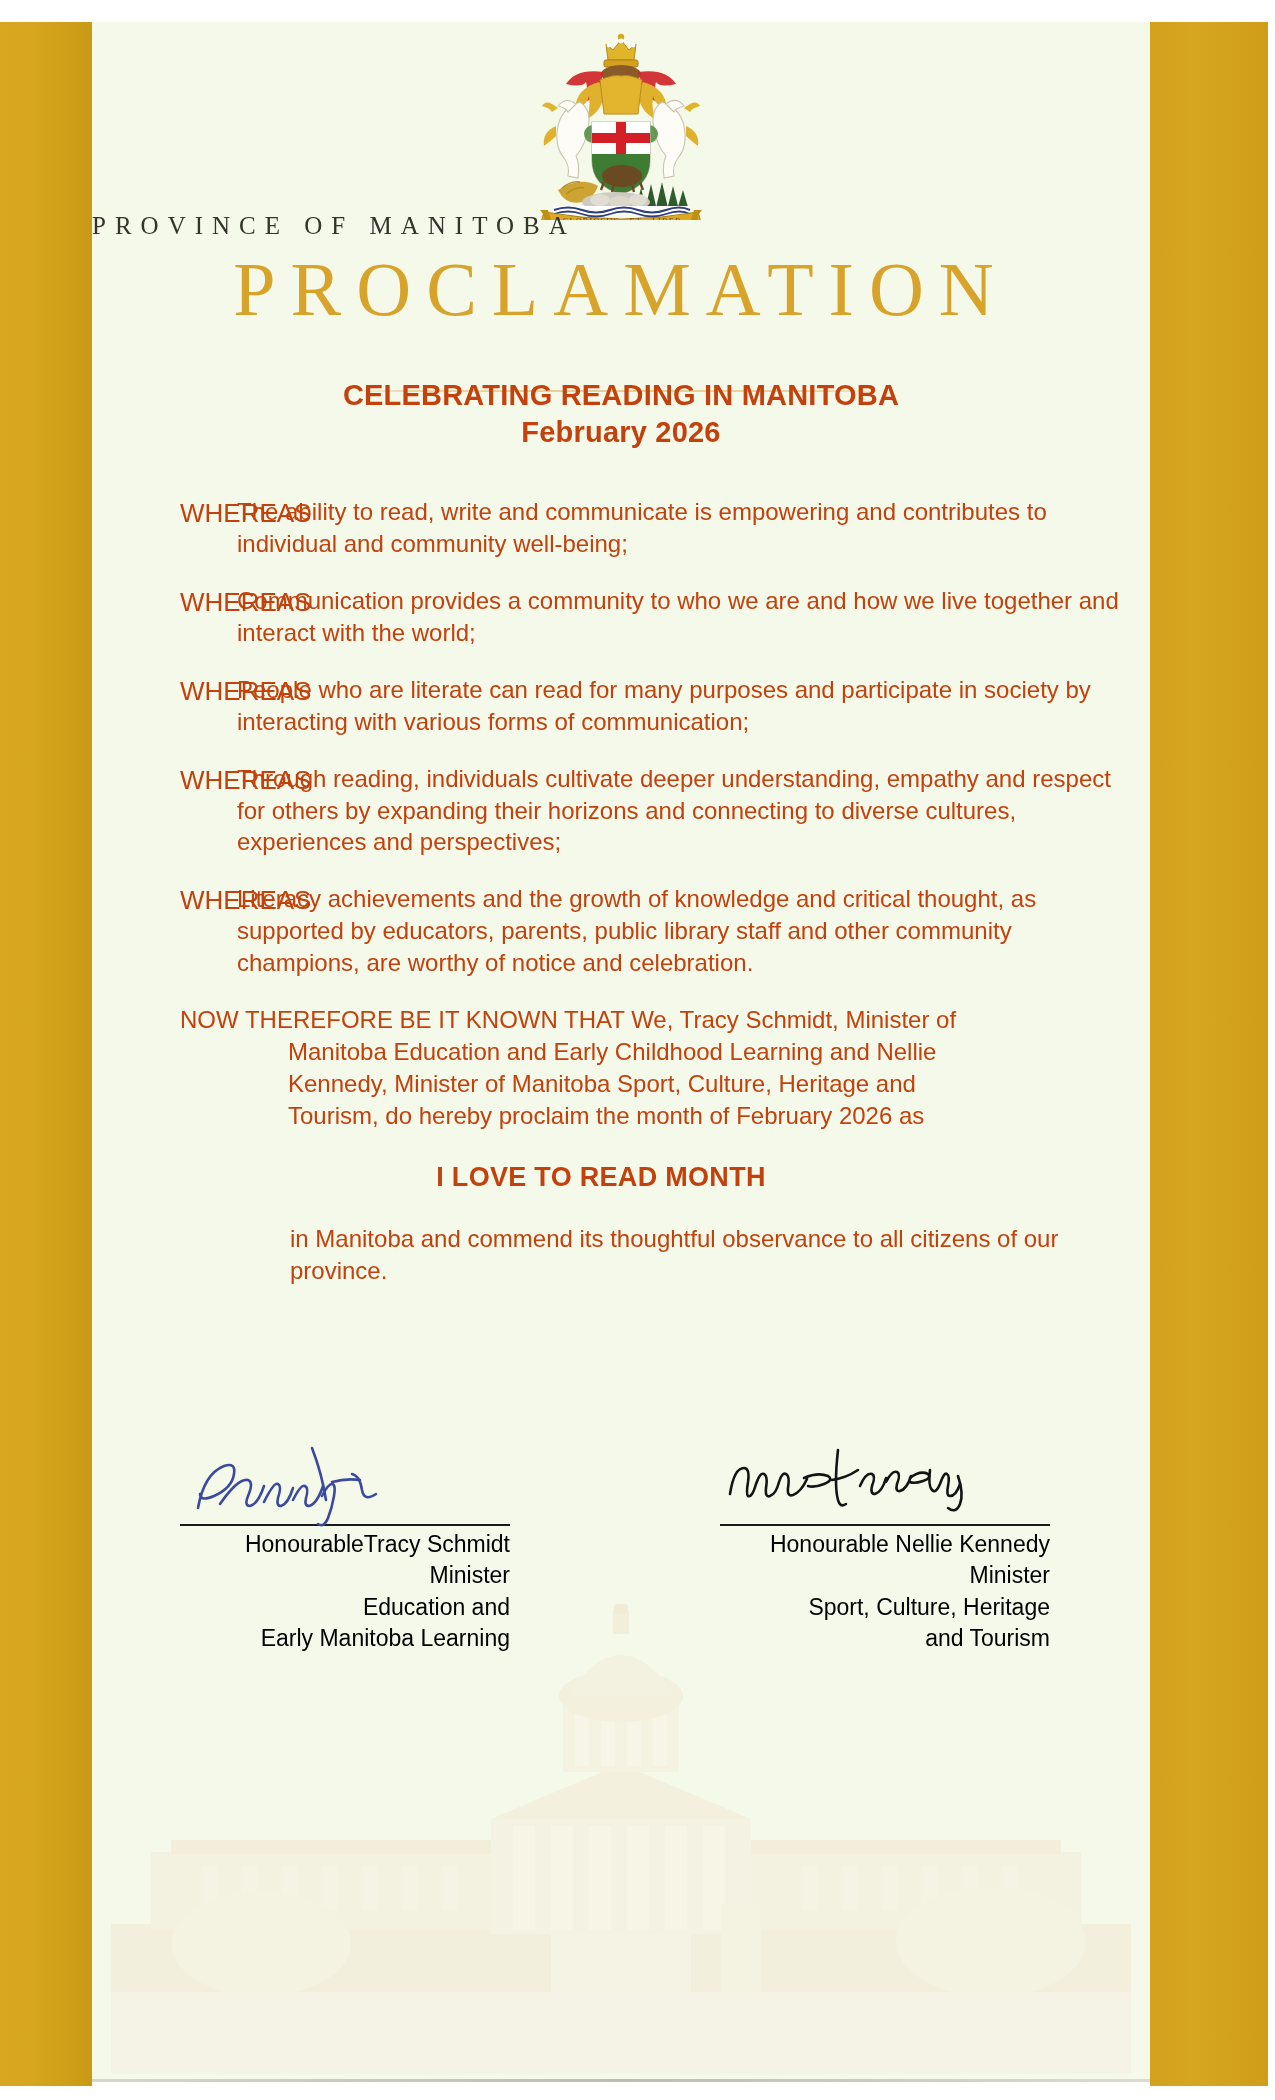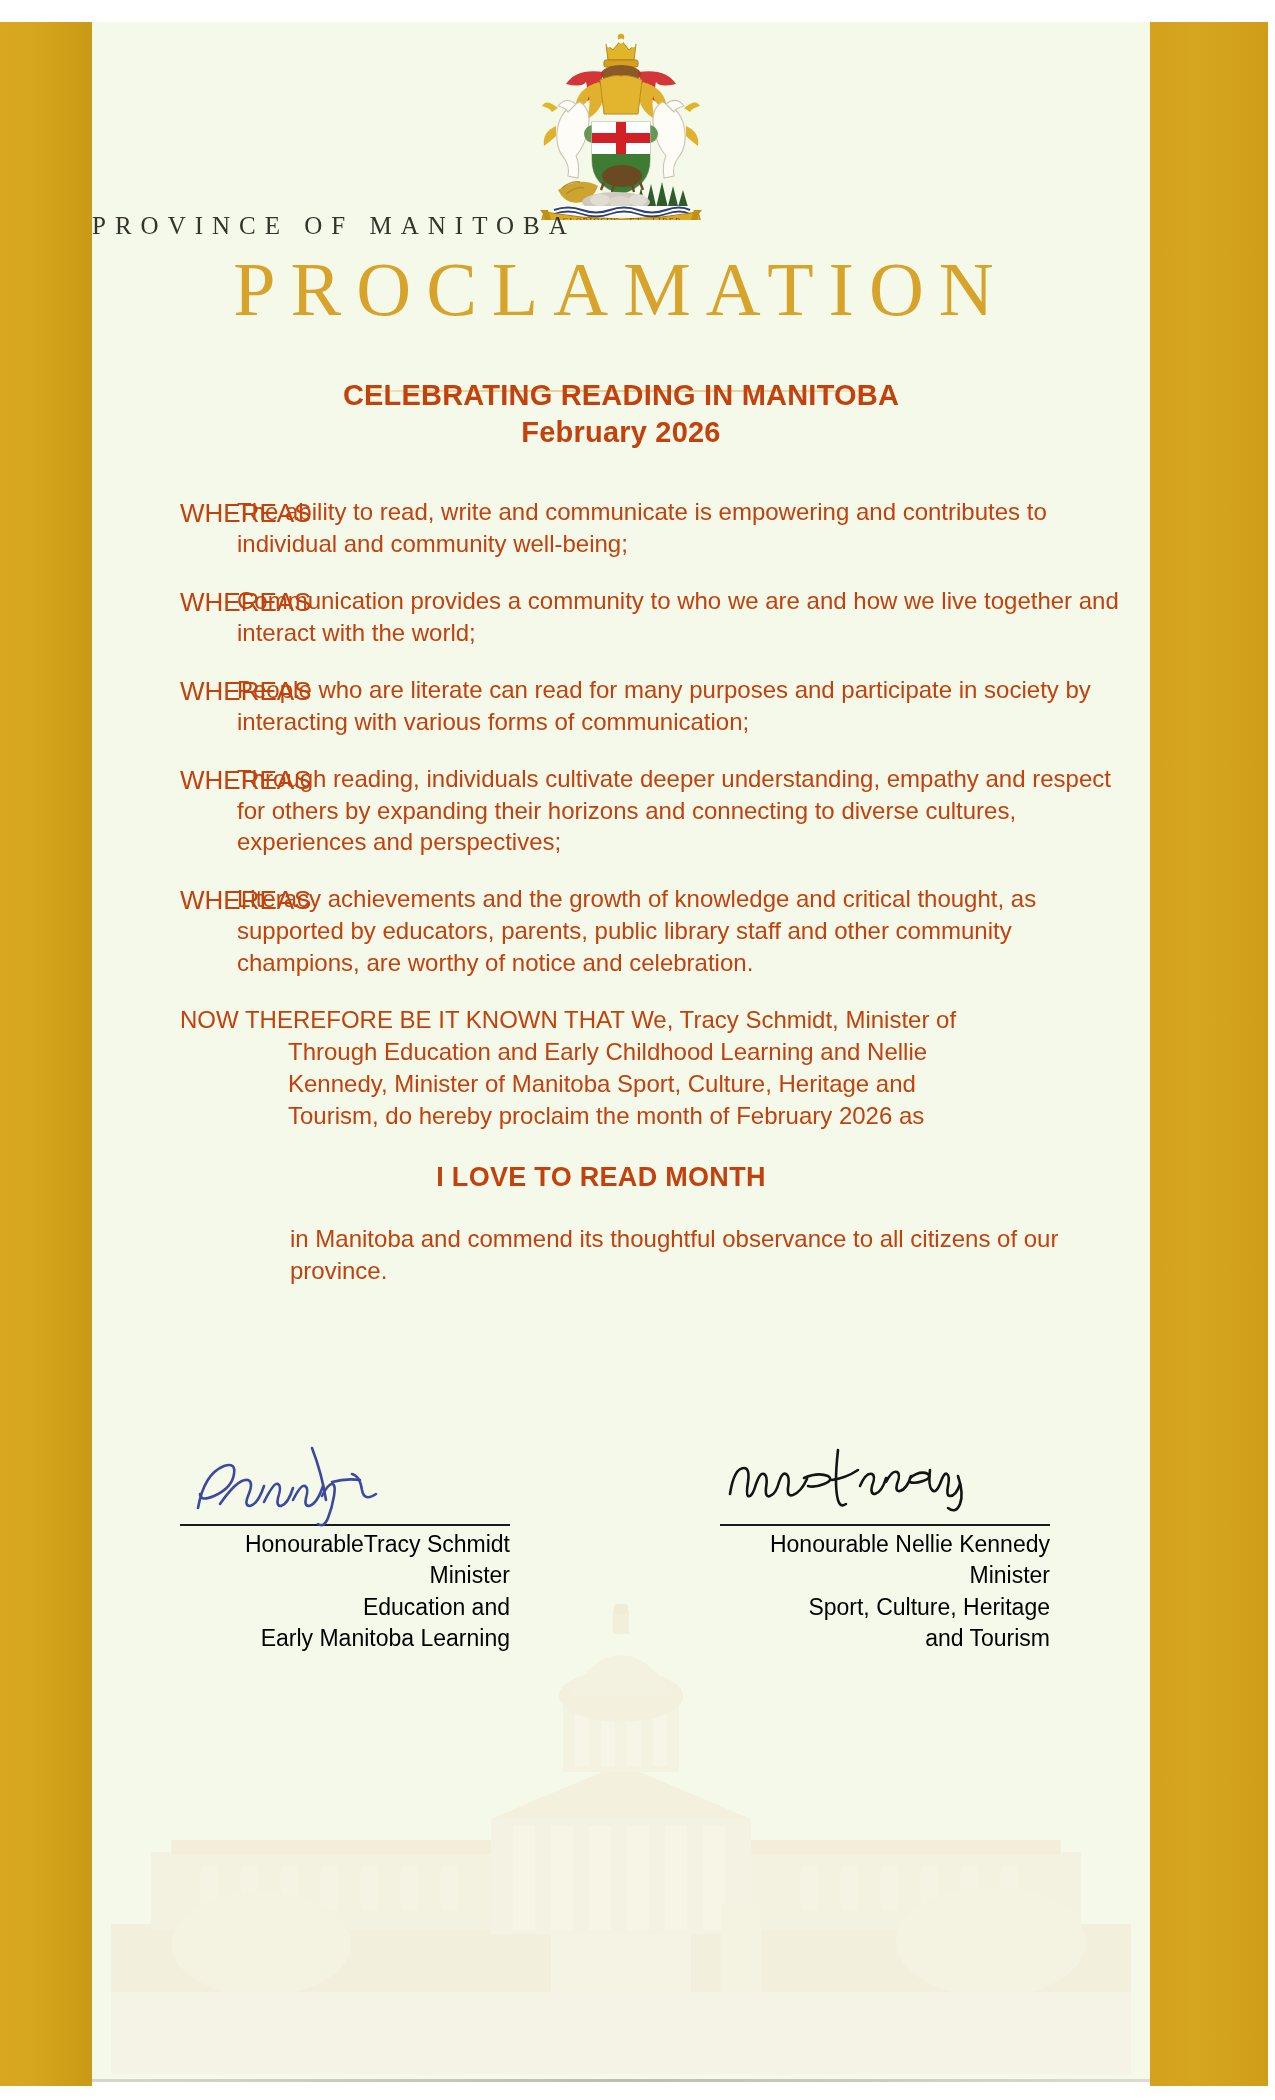--- a/index.html
+++ b/index.html
@@ -229,21 +229,21 @@
           <div class="txt">Through reading, individuals cultivate deeper understanding, empathy and respect for others by expanding their horizons and connecting to diverse cultures, experiences and perspectives;</div>
         </div>
         <div class="clause">
           <div class="lbl">WHEREAS</div>
           <div class="txt">Literacy achievements and the growth of knowledge and critical thought, as supported by educators, parents, public library staff and other community champions, are worthy of notice and celebration.</div>
         </div>
       </div>
 
       <div class="therefore">
         <span class="first">NOW THEREFORE BE IT KNOWN THAT We, Tracy Schmidt, Minister of</span>
-        <span class="hang">Through Education and Early Childhood Learning and Nellie</span>
+        <span class="hang">Manitoba Education and Early Childhood Learning and Nellie</span>
         <span class="hang">Kennedy, Minister of Manitoba Sport, Culture, Heritage and</span>
         <span class="hang">Tourism, do hereby proclaim the month of February 2026 as</span>
       </div>
 
       <div class="proclaim">I LOVE TO READ MONTH</div>
 
       <div class="closing">in Manitoba and commend its thoughtful observance to all citizens of our province.</div>
     </div>
 
     <div class="sigs">

